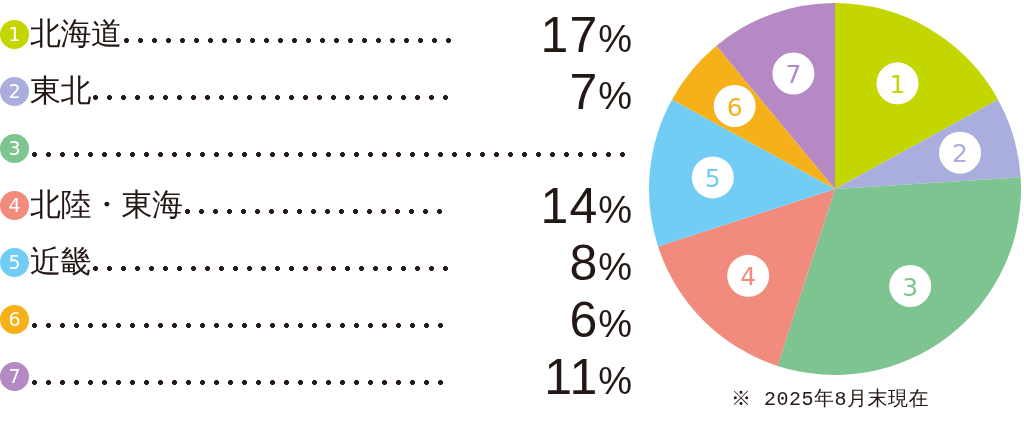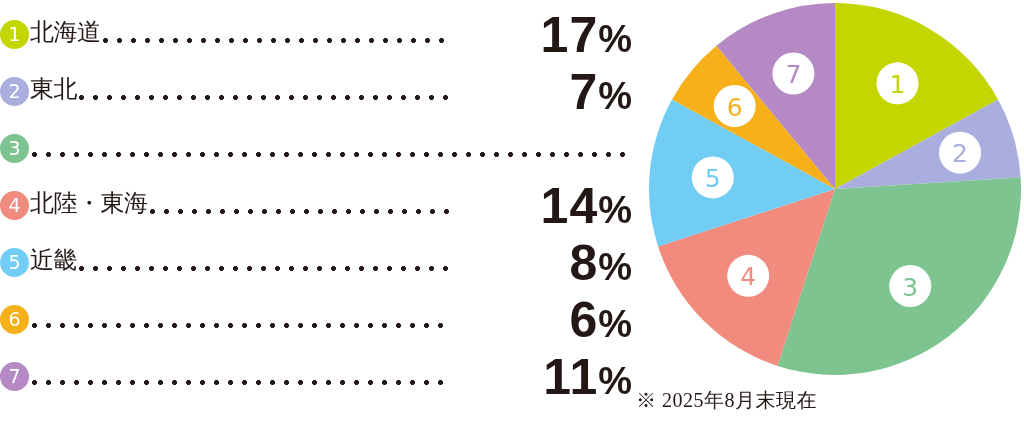--- a/index.html
+++ b/index.html
@@ -51,22 +51,22 @@
     font-family: "DejaVu Sans", sans-serif;
     font-size: 19px;
     line-height: 1;
     font-weight: 400;
     color: #ffffff;
     margin-right: 1px;
   }
 
   .region {
     flex: 0 0 auto;
-    font-family: Liberation Mono, monospace;
-    font-size: 24px;
+    font-family: Liberation Serif, serif;
+    font-size: 31px;
     line-height: 1;
     letter-spacing: -0.5px;
     color: #231815;
     white-space: nowrap;
     padding-bottom: 2px;
   }
 
   .leader {
     flex: 1 1 auto;
     height: 31px;
@@ -84,21 +84,21 @@
     background-image: radial-gradient(circle at 2.5px 2.5px, #231815 2.2px, rgba(0,0,0,0) 2.6px);
     background-size: 14px 5px;
     background-repeat: repeat-x;
   }
 
   .value {
     flex: 0 0 auto;
     font-family: "Liberation Sans", sans-serif;
     font-size: 50px;
     line-height: 1;
-    font-weight: 700;
+    font-weight: 400;
     color: #231815;
     text-align: right;
     width: 175px;
     white-space: nowrap;
     letter-spacing: 1px;
   }
   .value .pct {
     font-size: 38px;
     letter-spacing: 0px;
   }
@@ -129,21 +129,22 @@
     font-size: 25px;
     text-anchor: middle;
     dominant-baseline: central;
   }
 
   #chart-note {
     position: absolute;
     left: 0px;
     top: 390px;
     width: 388px;
-    font-family: Liberation Serif, serif;
+    text-align: center;
+    font-family: Liberation Mono, monospace;
     font-size: 20px;
     line-height: 1;
     color: #231815;
     letter-spacing: 0.5px;
   }
 </style>
 </head>
 <body>
 
 <div id="page">

